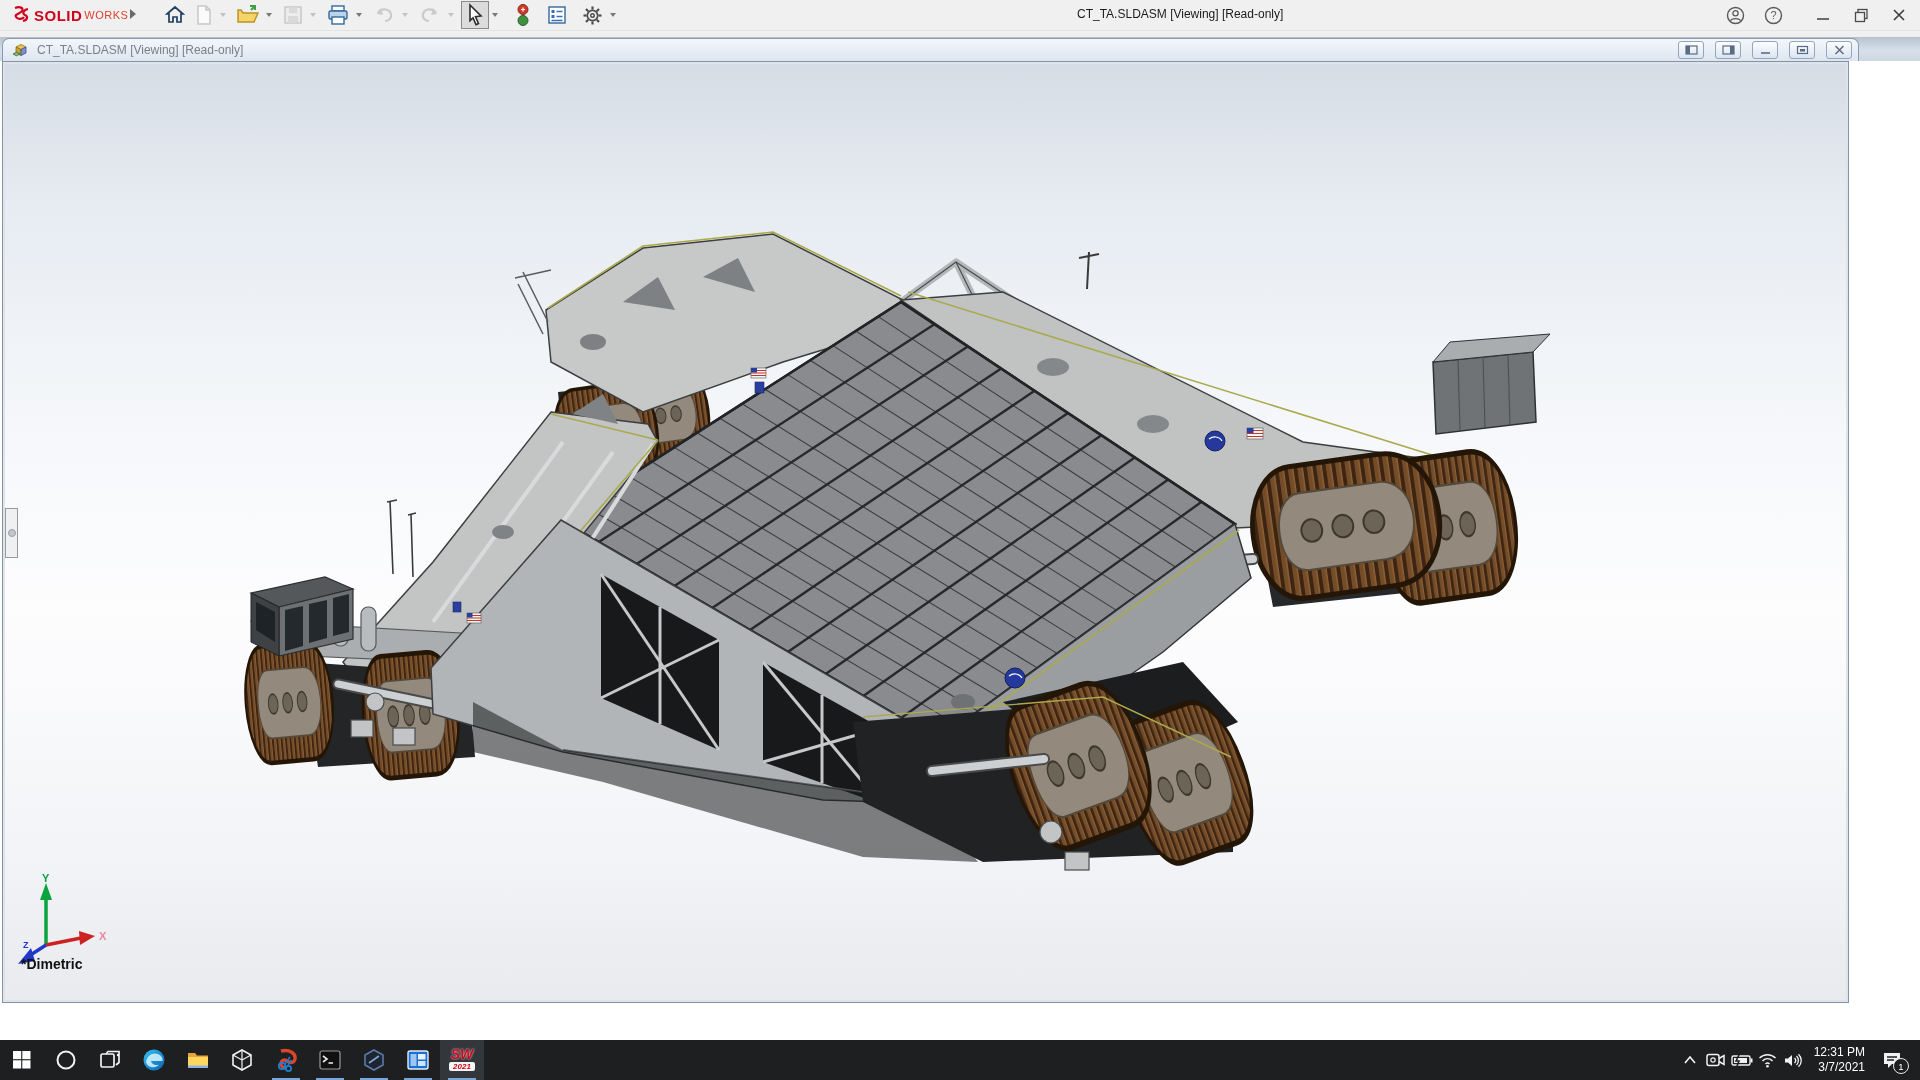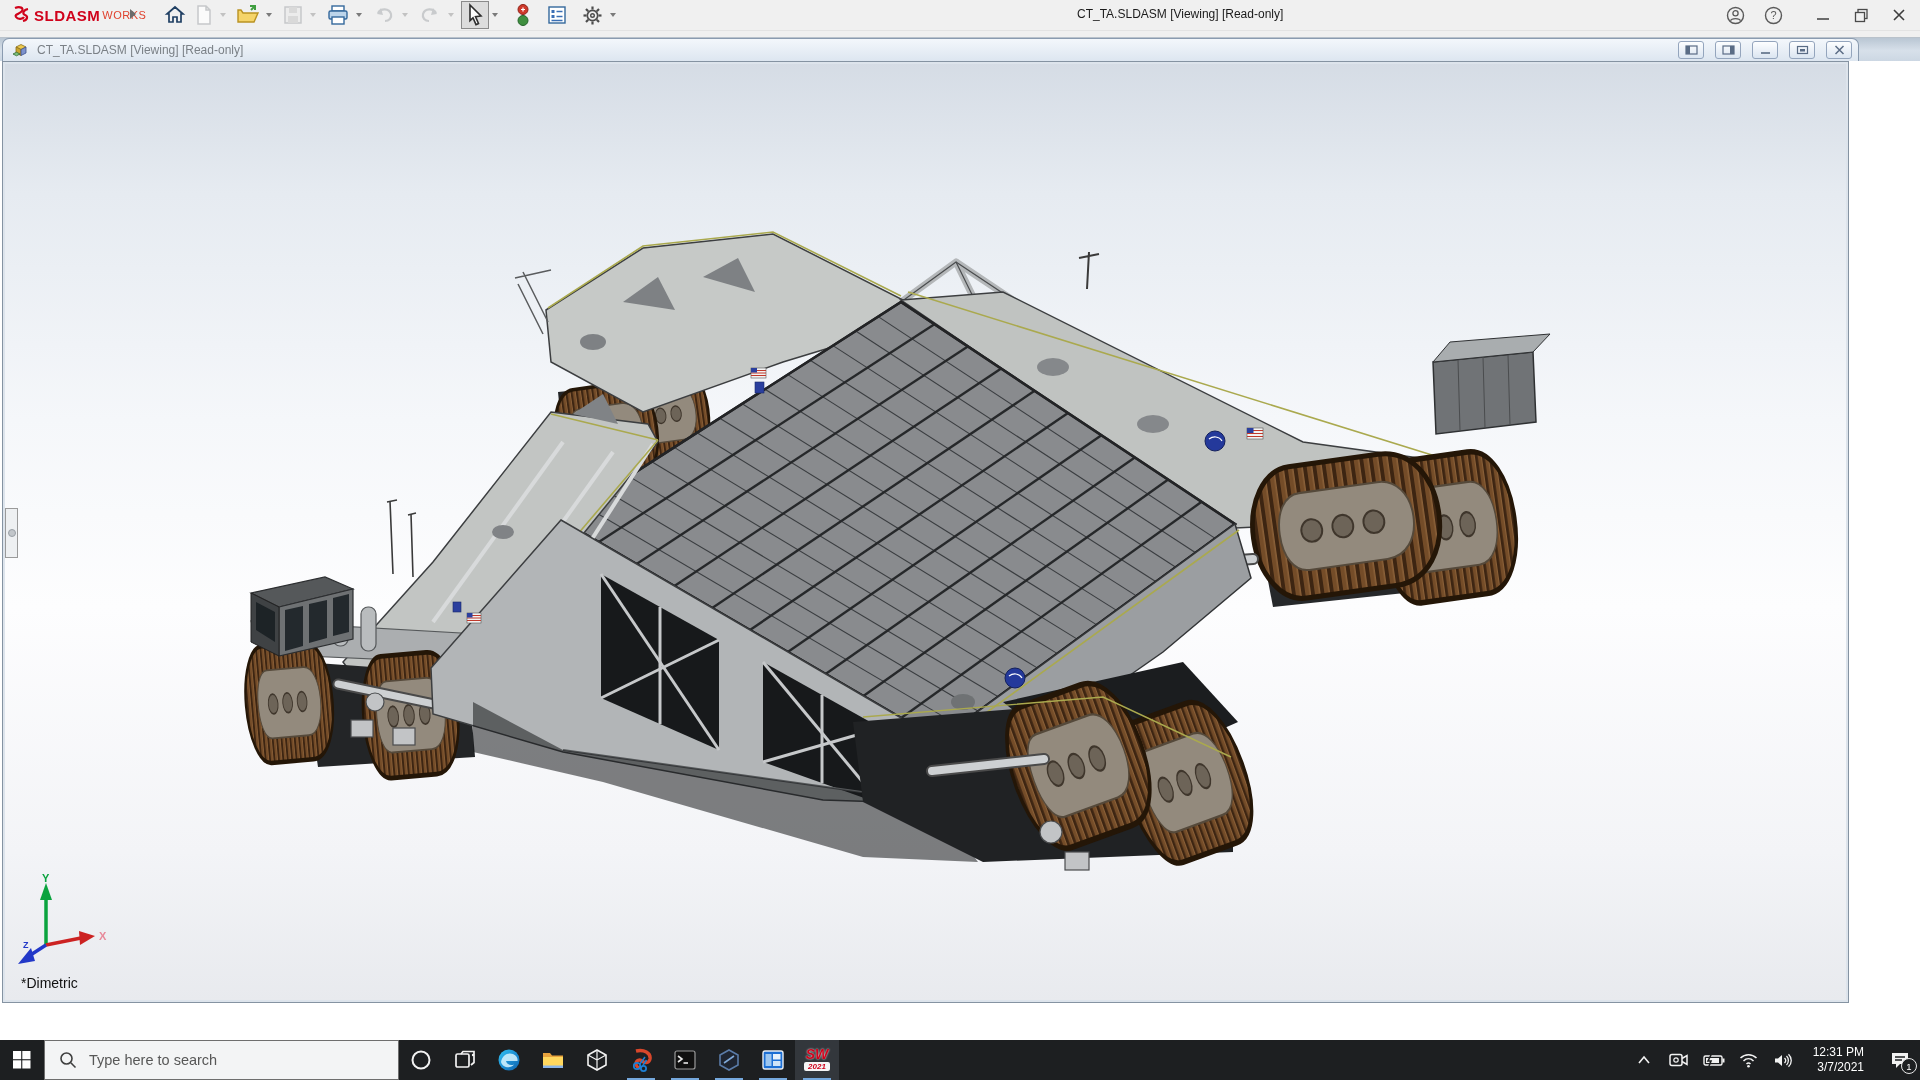--- a/index.html
+++ b/index.html
@@ -26,46 +26,46 @@
   .doctab{left:2px;top:38px;width:1855px;height:22px;border:1px solid #8a9bb0;border-bottom:none;border-radius:7px 7px 0 0;background:linear-gradient(#f3f7fb,#dde6f0);display:flex;align-items:center;}
   .doctab .label{font-size:12px;color:#7b8187;margin-left:8px;white-space:nowrap;}
   .docbtns{left:1678px;top:41px;display:flex;gap:11px;}
   .docbtn{width:24px;height:16px;border:1px solid #94a5bd;border-radius:3px;background:linear-gradient(#fdfeff,#dbe5f1);display:flex;align-items:center;justify-content:center;}
   
   .mdibg{left:0;top:61px;width:1920px;height:979px;background:#ffffff;}
   .viewport{left:2px;top:61px;width:1845px;height:940px;border:1px solid #8593a2;box-shadow:inset 0 0 0 2px #dde4ec;
     background:linear-gradient(180deg,#d5dce5 0%,#e6ebf1 14%,#f5f7fa 38%,#fdfdfe 58%,#f3f4f7 84%,#e8eaee 100%);}
   .pane-handle{left:2px;top:446px;width:11px;height:48px;border:1px solid #9a9a9a;background:#eef0f2;display:flex;align-items:center;justify-content:center;}
   .pane-handle .dot{width:6px;height:6px;border-radius:50%;background:#c2c6ca;border:1px solid #9aa0a6;}
-  .dimetric{left:18px;top:913px;font-size:14px;font-weight:normal;color:#101010;}
+  .dimetric{left:18px;top:894px;font-size:14px;font-weight:bold;color:#101010;}
   
   .taskbar{left:0;top:1040px;width:1920px;height:40px;background:#1d1f21;display:flex;align-items:center;}
   .tb-tile{width:44px;height:40px;display:flex;align-items:center;justify-content:center;position:relative;}
   .tb-tile.open::after{content:"";position:absolute;bottom:0;left:8px;right:8px;height:2px;background:#75a8dd;}
   .tb-tile.active{background:#33373c;}
   .searchbox{width:355px;height:40px;background:#f3f4f5;border:1px solid #6e6e6e;display:flex;align-items:center;box-sizing:border-box;}
   .searchbox input{border:none;outline:none;background:transparent;font-size:14.5px;color:#454545;width:290px;font-family:"Liberation Sans",sans-serif;}
   .searchbox input::placeholder{color:#575757;}
-  .tray{position:absolute;right:0;top:1040px;height:40px;display:flex;align-items:center;gap:9px;padding-right:0;}
+  .tray{position:absolute;right:0;top:1040px;height:40px;display:flex;align-items:center;gap:0;padding-right:8px;}
   .trayic{width:26px;height:40px;display:flex;align-items:center;justify-content:center;}
   .clock{color:#fff;font-size:12px;text-align:right;line-height:15px;padding:0 7px;}
   .notif{position:relative;width:40px;height:40px;display:flex;align-items:center;justify-content:center;}
   .notif .badge{position:absolute;right:3px;bottom:6px;width:14px;height:14px;border-radius:50%;background:#1d1f21;border:1px solid #e8e8e8;color:#fff;font-size:9.5px;display:flex;align-items:center;justify-content:center;}
   svg{display:block;}
 </style>
 </head>
 <body>
 
 <div class="abs titlebar">
   <div class="abs brand">
     <svg width="24" height="20" viewBox="0 0 24 20">
       <path d="M7,3 C12,1 16,3 14,6 C12,9 6,9 8,12 C10,15 15,14 16,12" stroke="#d0021b" stroke-width="2.2" fill="none"></path>
       <path d="M20,4 C15,5 14,9 17,10 C20,11 20,15 15,16" stroke="#d0021b" stroke-width="2.2" fill="none"></path>
     </svg>
-    <span class="solid">SLDASM</span>
+    <span class="solid">SOLID</span>
       <span class="works">WORKS</span>
   </div>
   <svg class="abs flyout" width="10" height="14" viewBox="0 0 10 14">
     <path d="M2,2 L8,7 L2,12 Z" fill="#6b6b6b"></path>
   </svg>
 
   <div class="abs toolbar">
     <div class="tbtn">
       <svg width="22" height="22" viewBox="0 0 22 22">
           <path d="M11,3 L19,10 L17,10 L17,18 L13,18 L13,13 L9,13 L9,18 L5,18 L5,10 L3,10 Z" fill="none" stroke="#1f3f63" stroke-width="1.7"></path>
@@ -465,27 +465,20 @@
   <div class="tb-tile">
     <svg width="18" height="18" viewBox="0 0 18 18">
         <g fill="#fff">
           <rect x="0" y="0" width="8.2" height="8.2"></rect>
           <rect x="9.3" y="0" width="8.2" height="8.2"></rect>
           <rect x="0" y="9.3" width="8.2" height="8.2"></rect>
           <rect x="9.3" y="9.3" width="8.2" height="8.2"></rect>
         </g>
       </svg>
   </div>
-  <div class="searchbox">
-    <svg width="18" height="18" viewBox="0 0 18 18" style="margin:0 10px 0 14px;">
-      <circle cx="7.5" cy="7.5" r="5.5" fill="none" stroke="#3f3f3f" stroke-width="1.6"></circle>
-      <path d="M11.8,11.8 L16.5,16.5" stroke="#3f3f3f" stroke-width="1.6"></path>
-    </svg>
-    <input placeholder="Type here to search" style="">
-  </div>
   <div class="tb-tile">
     <svg width="22" height="22" viewBox="0 0 22 22">
         <circle cx="11" cy="11" r="8.5" fill="none" stroke="#f2f2f2" stroke-width="2"></circle>
       </svg>
   </div>
   <div class="tb-tile">
     <svg width="22" height="22" viewBox="0 0 22 22">
         <rect x="2" y="5" width="13" height="13" rx="1.5" fill="none" stroke="#f2f2f2" stroke-width="1.7"></rect>
         <path d="M7,5 L9,2.5 L20,2.5 L20,13.5 L17,16" fill="none" stroke="#f2f2f2" stroke-width="1.7"></path>
         <circle cx="19" cy="6" r="1.2" fill="#f2f2f2"></circle>

